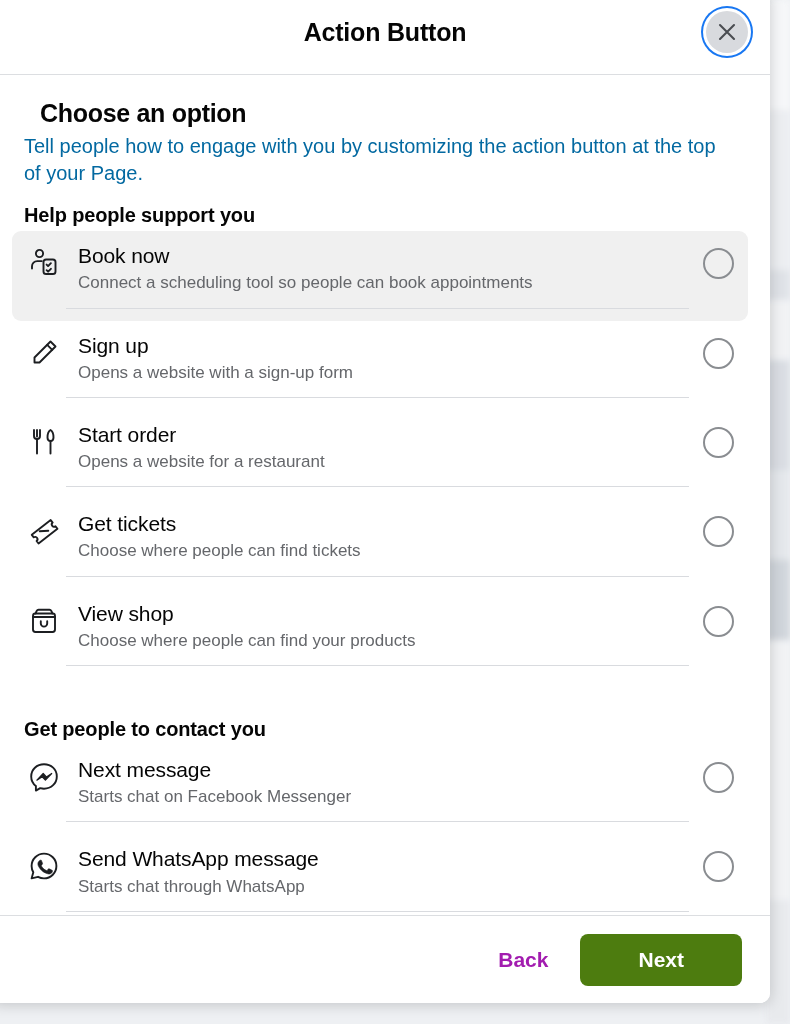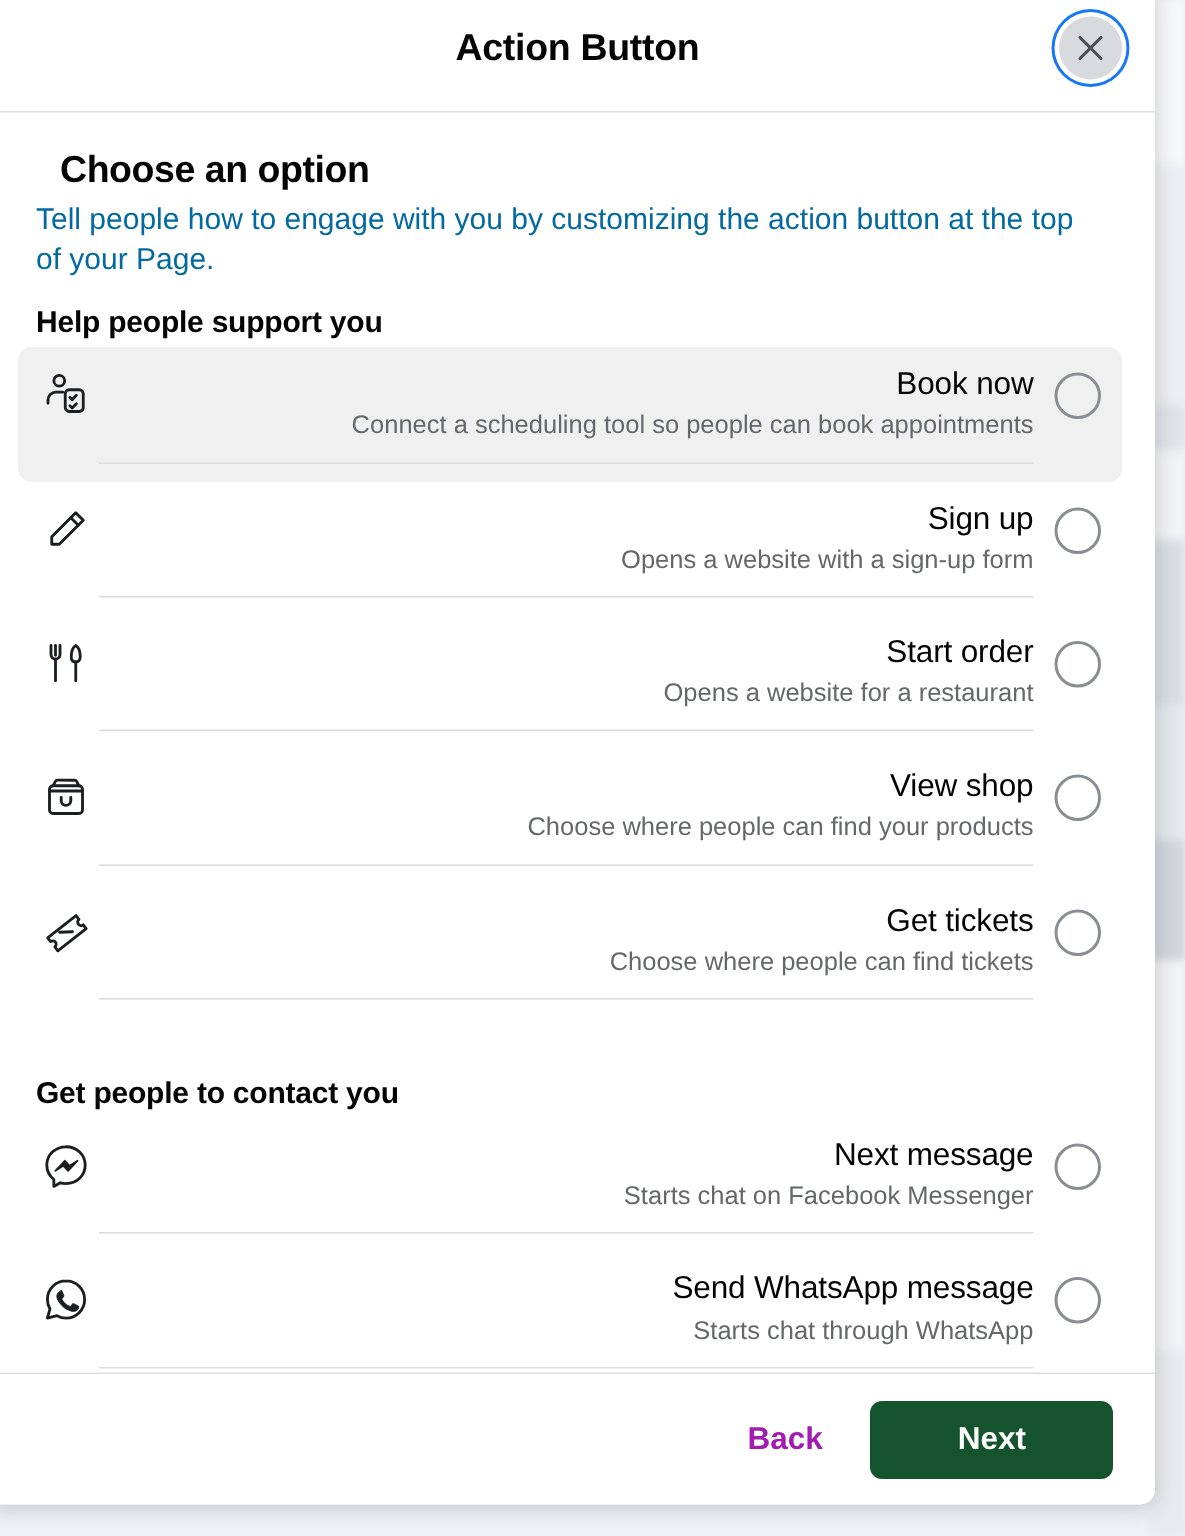--- a/index.html
+++ b/index.html
@@ -153,21 +153,20 @@
     align-items: flex-start;
     justify-content: center;
     padding-top: 4px;
   }
 
   .opt-text {
     flex: 1;
     padding-left: 12px;
     padding-bottom: 14px;
     position: relative;
-    text-align: right;
   }
   .opt-title {
     font-size: 21px;
     color: #050505;
     line-height: 1.25;
     letter-spacing: -.1px;
   }
   .opt-desc {
     font-size: 17px;
     color: #65676b;
@@ -214,21 +213,21 @@
     border: none;
     color: #a21caf;
     font-size: 21px;
     font-weight: bold;
     padding: 10px 22px;
     border-radius: 7px;
     cursor: pointer;
     font-family: inherit;
   }
   .btn-next {
-    background: #14532d;
+    background: #4d7c0f;
     border: none;
     color: #ffffff;
     font-size: 21px;
     font-weight: bold;
     padding: 14px 58px;
     border-radius: 8px;
     cursor: pointer;
     font-family: inherit;
   }
 </style>
@@ -303,48 +302,48 @@
             <path d="M22.5 15v12.5"></path>
           </svg>
         </div>
         <div class="opt-text">
           <div class="opt-title">Start order</div>
           <div class="opt-desc">Opens a website for a restaurant</div>
         </div>
         <div class="radio"></div>
       </div>
 
+      <div class="option-row last-in-group">
+        <div class="opt-icon">
+          <svg width="32" height="32" viewBox="0 0 32 32" fill="none" stroke="#1c1e21" stroke-width="1.9" stroke-linecap="round" stroke-linejoin="round">
+            <g transform="rotate(-38 16 16)">
+              <path d="M4 11.5h24v3.2a2.3 2.3 0 0 0 0 4.6v3.2H4v-3.2a2.3 2.3 0 0 0 0-4.6z"></path>
+              <path d="M12.5 13.5l7 5"></path>
+            </g>
+          </svg>
+        </div>
+        <div class="opt-text">
+          <div class="opt-title">Get tickets</div>
+          <div class="opt-desc">Choose where people can find tickets</div>
+        </div>
+        <div class="radio"></div>
+      </div>
+
       <div class="option-row">
         <div class="opt-icon">
           <svg width="32" height="32" viewBox="0 0 32 32" fill="none" stroke="#1c1e21" stroke-width="1.9" stroke-linecap="round" stroke-linejoin="round">
             <rect x="5" y="8.5" width="22" height="18.5" rx="2.4"></rect>
             <path d="M5 12h22"></path>
             <path d="M7.5 8.5l1.2-2.6a2 2 0 0 1 1.8-1.1h11a2 2 0 0 1 1.8 1.1l1.2 2.6"></path>
             <path d="M12.8 16.2v2.2a3.2 3.2 0 0 0 6.4 0v-2.2"></path>
           </svg>
         </div>
         <div class="opt-text">
           <div class="opt-title">View shop</div>
           <div class="opt-desc">Choose where people can find your products</div>
-        </div>
-        <div class="radio"></div>
-      </div>
-
-      <div class="option-row last-in-group">
-        <div class="opt-icon">
-          <svg width="32" height="32" viewBox="0 0 32 32" fill="none" stroke="#1c1e21" stroke-width="1.9" stroke-linecap="round" stroke-linejoin="round">
-            <g transform="rotate(-38 16 16)">
-              <path d="M4 11.5h24v3.2a2.3 2.3 0 0 0 0 4.6v3.2H4v-3.2a2.3 2.3 0 0 0 0-4.6z"></path>
-              <path d="M12.5 13.5l7 5"></path>
-            </g>
-          </svg>
-        </div>
-        <div class="opt-text">
-          <div class="opt-title">Get tickets</div>
-          <div class="opt-desc">Choose where people can find tickets</div>
         </div>
         <div class="radio"></div>
       </div>
     </div>
 
     <div class="section-title second">Get people to contact you</div>
     <div class="options">
 
       <div class="option-row">
         <div class="opt-icon">

